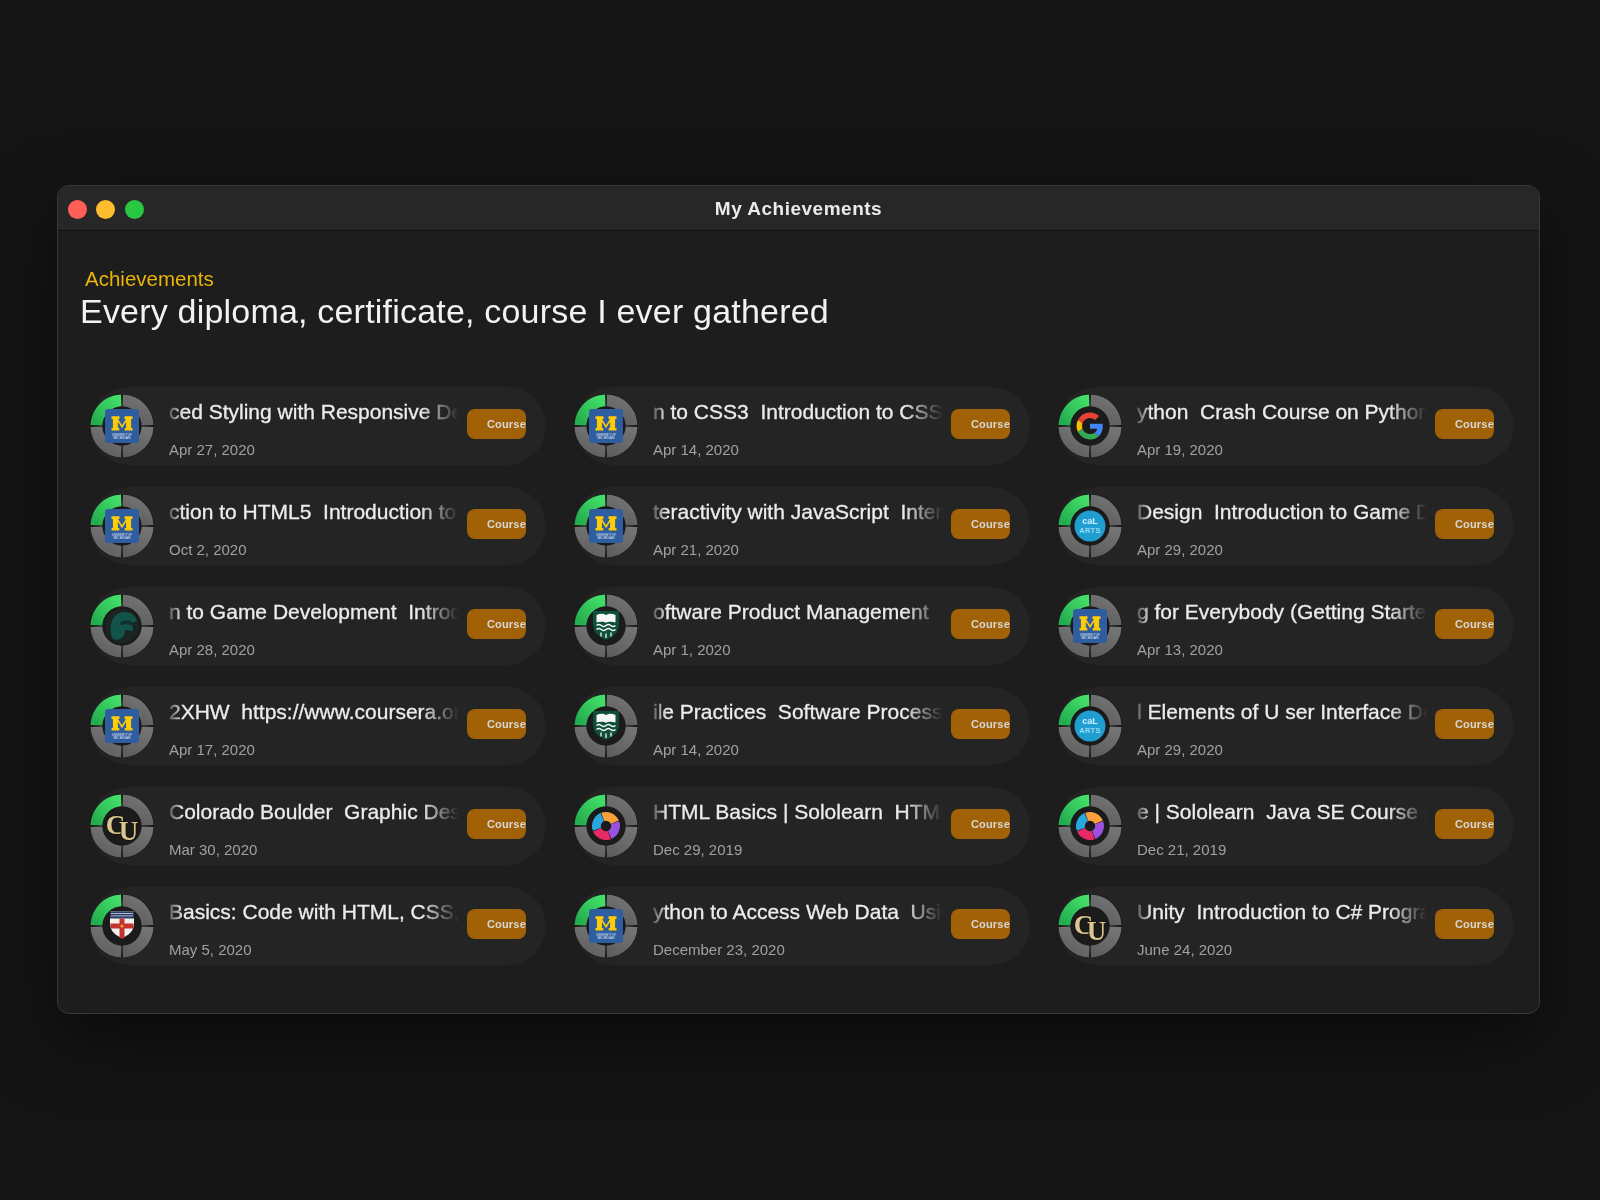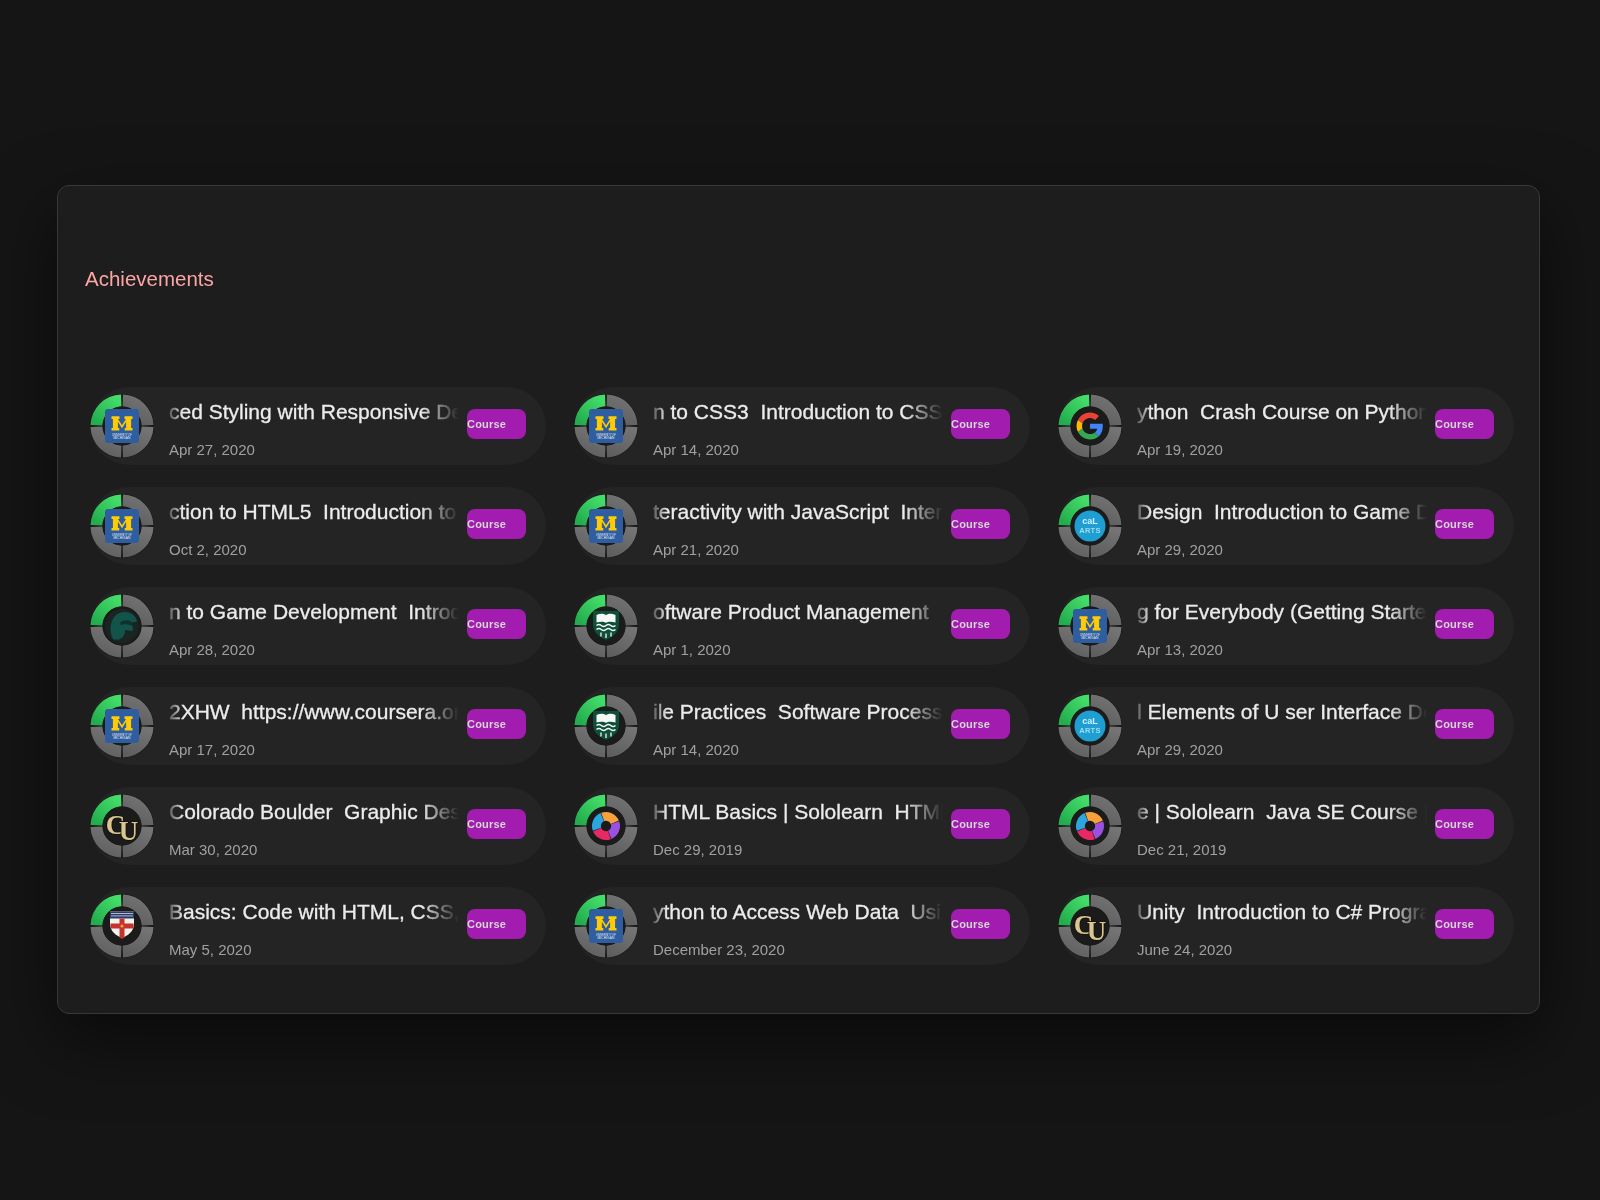--- a/index.html
+++ b/index.html
@@ -4,47 +4,54 @@
 * { margin:0; padding:0; box-sizing:border-box; -webkit-font-smoothing:antialiased; }
 html,body { width:1600px; height:1200px; background:#151515; font-family:"Liberation Sans", sans-serif; overflow:hidden; }
 .stage { position:relative; width:1600px; height:1200px; will-change:transform; }
 .window { position:absolute; left:57px; top:185px; width:1483px; height:829px; background:#1d1d1d; border-radius:12px; border:1px solid #383838; box-shadow:0 25px 70px rgba(0,0,0,0.55); overflow:hidden; }
 .titlebar { position:absolute; left:0; top:0; right:0; height:45px; background:#272727; border-bottom:1px solid #111; }
 .tl { position:absolute; top:14px; width:19px; height:19px; border-radius:50%; }
 .tl.r { left:9.5px; background:#ff5f57; }
 .tl.y { left:38px; background:#febc2e; }
 .tl.g { left:66.5px; background:#28c840; }
 .wtitle { position:absolute; top:0; left:0; right:0; height:45px; line-height:46px; text-align:center; color:#eaeaea; font-size:19px; font-weight:bold; letter-spacing:0.5px; }
-.label { position:absolute; left:27px; top:81px; font-size:20.5px; color:#fca5a5; }
+.label { position:absolute; left:27px; top:81px; font-size:20.5px; color:#eab308; }
 .heading { position:absolute; left:22px; top:106px; font-size:34px; color:#f2f2f2; letter-spacing:0.2px; }
 .card { position:absolute; width:456px; height:78px; background:#242424; border-radius:39px; }
 .ring { position:absolute; left:0px; top:7px; }
 .txt { position:absolute; left:79px; top:12px; width:290px; }
 .title { font-size:21px; color:#ececec; -webkit-text-stroke:0.3px #ececec; white-space:nowrap; overflow:hidden; width:290px; height:26px; line-height:26px;
   -webkit-mask-image:linear-gradient(90deg, rgba(0,0,0,0.25) 0, #000 14px, #000 252px, rgba(0,0,0,0) 290px);
   mask-image:linear-gradient(90deg, rgba(0,0,0,0.25) 0, #000 14px, #000 252px, rgba(0,0,0,0) 290px); }
 .date { font-size:15px; color:#a0a0a0; margin-top:16px; }
-.badge { position:absolute; right:20px; top:22px; width:59px; height:30px; background:#a21caf; border-radius:8px; color:#d6d6d6; font-size:11px; font-weight:bold; letter-spacing:0.2px; text-align:left; line-height:30px; }
+.badge { position:absolute; right:20px; top:22px; width:59px; height:30px; background:#a16207; border-radius:8px; color:#d6d6d6; font-size:11px; font-weight:bold; letter-spacing:0.2px; text-align:right; line-height:30px; }
 </style></head>
 <body>
 <div class="stage">
 <svg width="0" height="0" style="position:absolute">
       <defs>
 <linearGradient id="gg" x1="0.7" y1="0" x2="0" y2="0.75">
 <stop offset="0" stop-color="#44dd69"></stop>
           <stop offset="1" stop-color="#23ad4e"></stop>
 </linearGradient>
 <linearGradient id="ggr" x1="0.7" y1="0.05" x2="0.3" y2="1">
 <stop offset="0" stop-color="#747474"></stop>
           <stop offset="1" stop-color="#5e5e5e"></stop>
 </linearGradient>
       </defs>
     </svg>
 <div class="window">
+  <div class="titlebar">
+        <div class="tl r"></div>
+        <div class="tl y"></div>
+        <div class="tl g"></div>
+        <div class="wtitle">My Achievements</div>
+      </div>
   <div class="label">Achievements</div>
+  <div class="heading">Every diploma, certificate, course I ever gathered</div>
   <div class="card" style="left:32px;top:201px">
 <svg class="ring" width="64" height="64" viewBox="0 0 64 64">
 <defs></defs>
 <circle cx="32" cy="32" r="32" fill="#161616"></circle>
 <path d="M32.93,0.51 A31.5,31.5 0 0 1 63.49,31.07 L51.49,31.42 A19.5,19.5 0 0 0 32.58,12.51 Z" fill="url(#ggr)"></path>
 <path d="M63.49,32.93 A31.5,31.5 0 0 1 32.93,63.49 L32.58,51.49 A19.5,19.5 0 0 0 51.49,32.58 Z" fill="url(#ggr)"></path>
 <path d="M31.07,63.49 A31.5,31.5 0 0 1 0.51,32.93 L12.51,32.58 A19.5,19.5 0 0 0 31.42,51.49 Z" fill="url(#ggr)"></path>
 <path d="M0.51,31.07 A31.5,31.5 0 0 1 31.07,0.51 L31.42,12.51 A19.5,19.5 0 0 0 12.51,31.42 Z" fill="url(#gg)"></path>
 <circle cx="32" cy="32" r="19.5" fill="#1b1b1b"></circle>
 <g>

